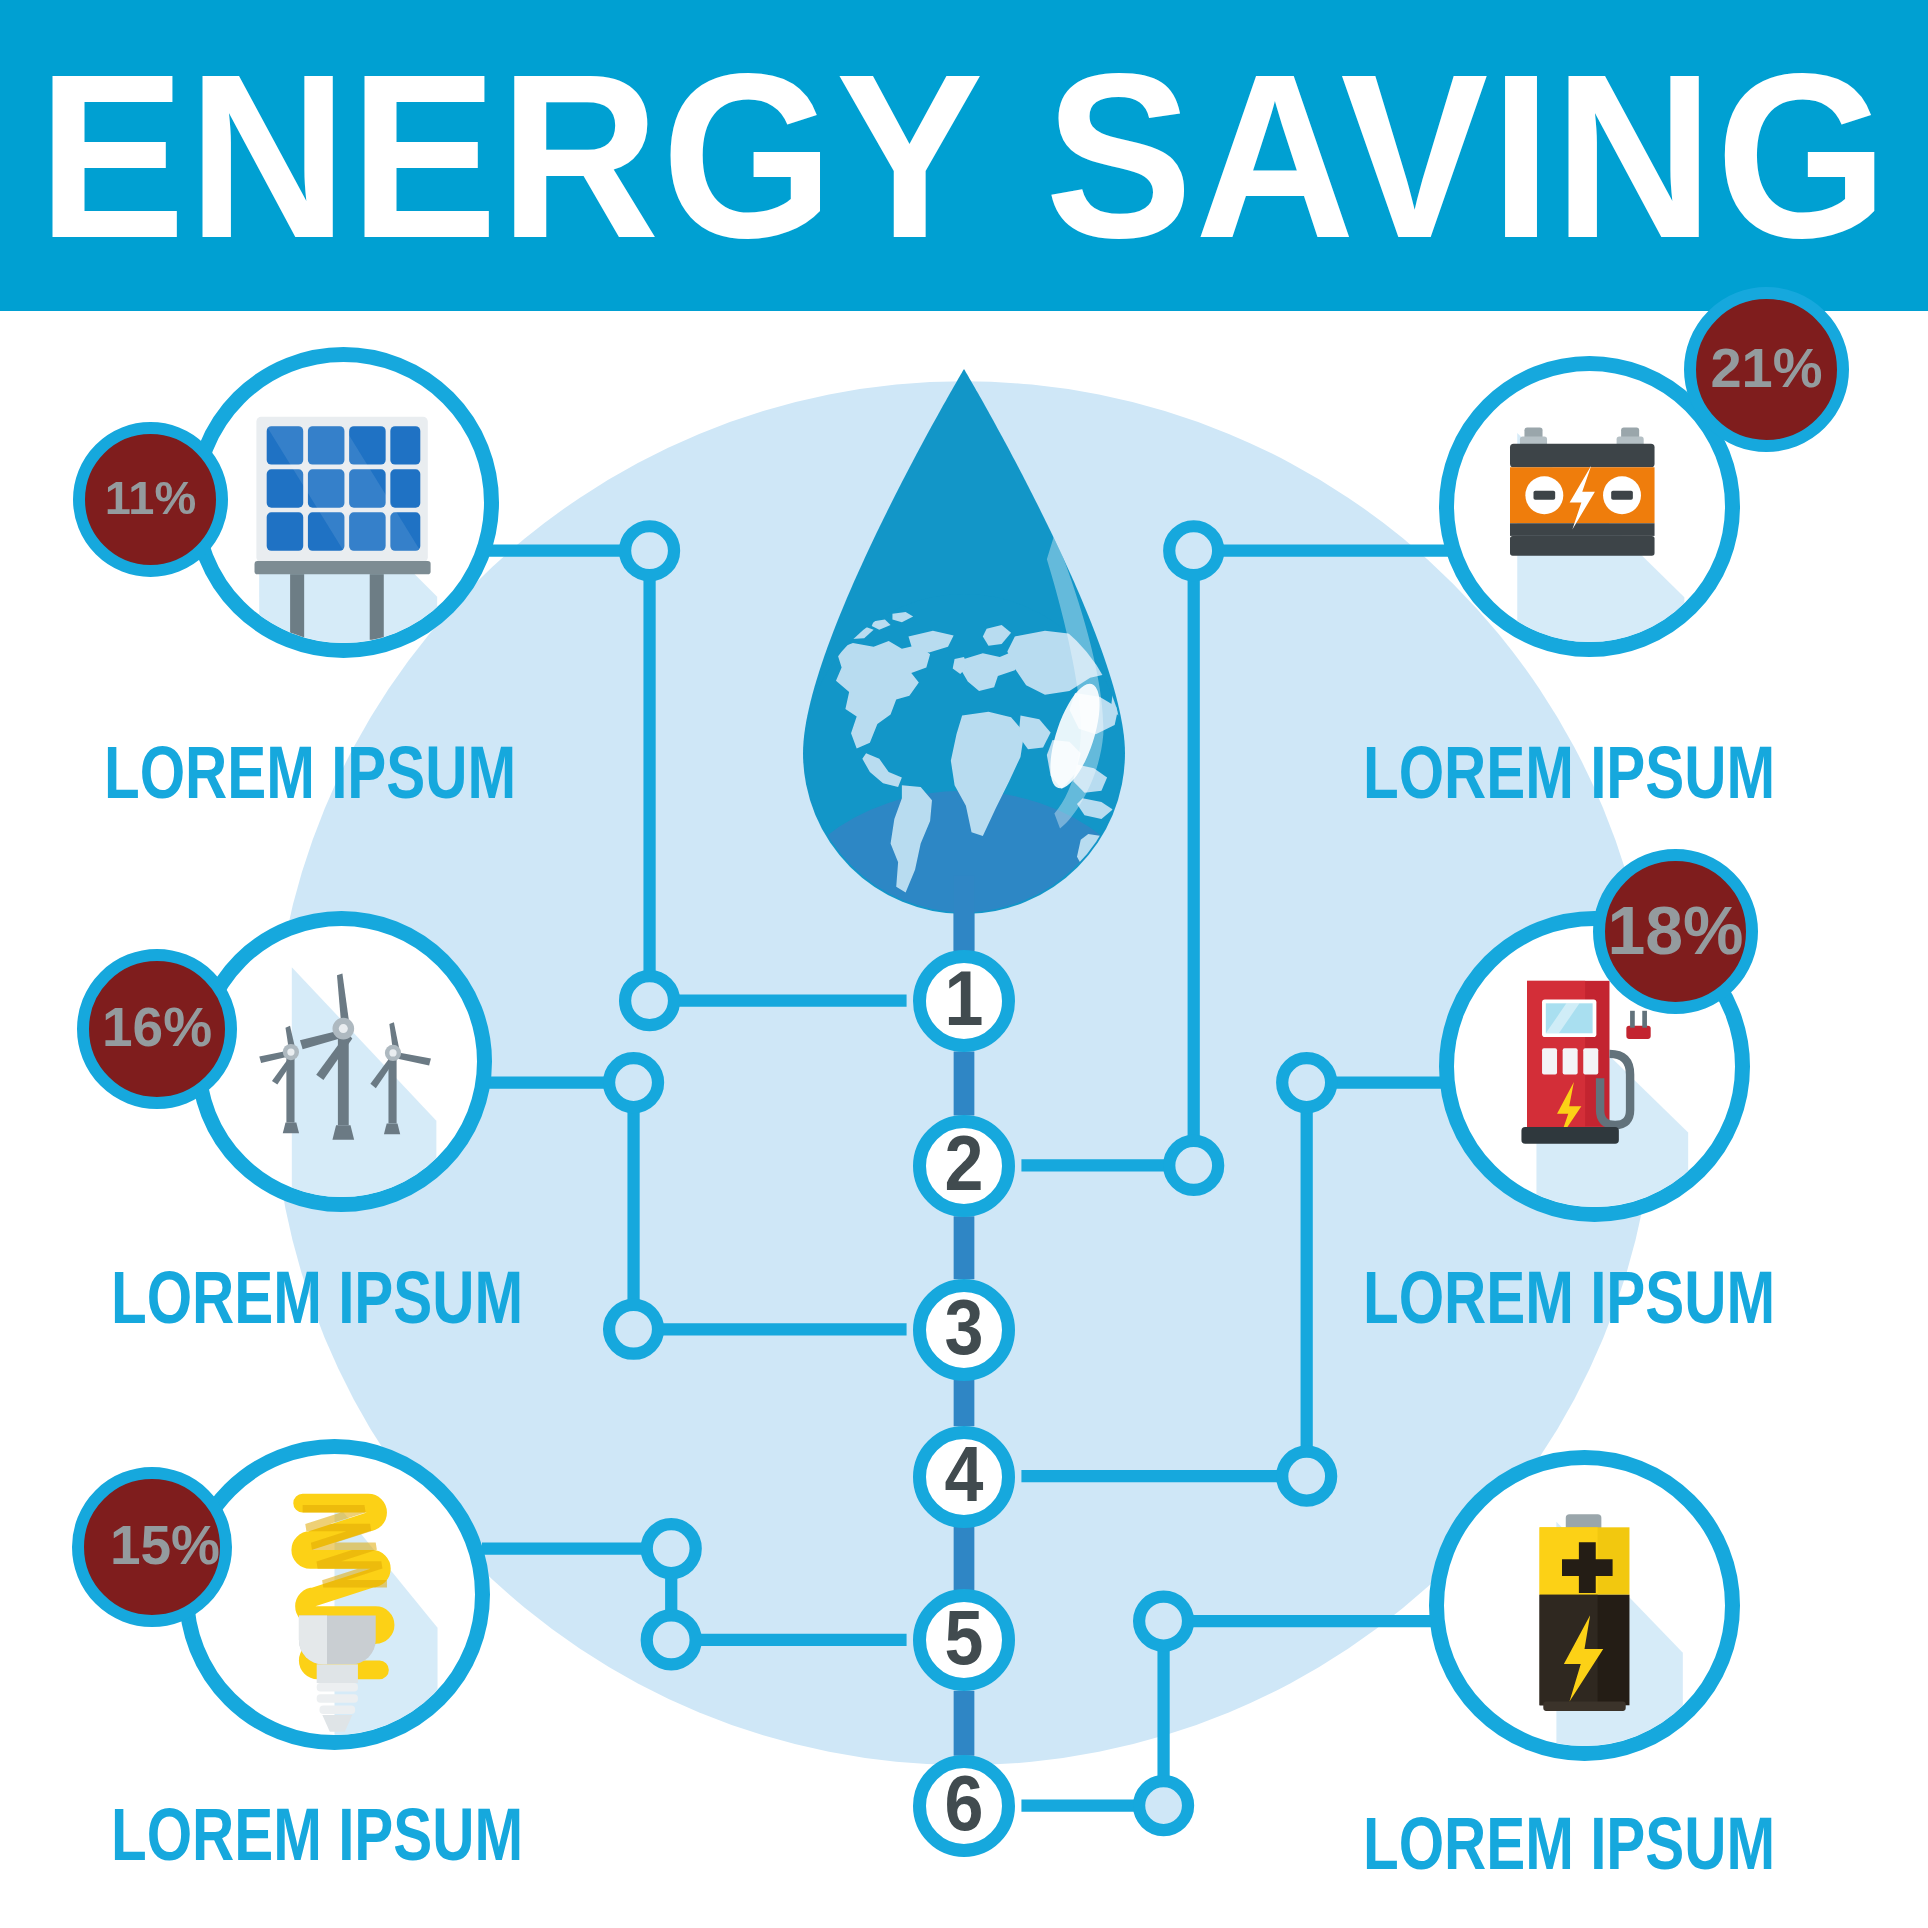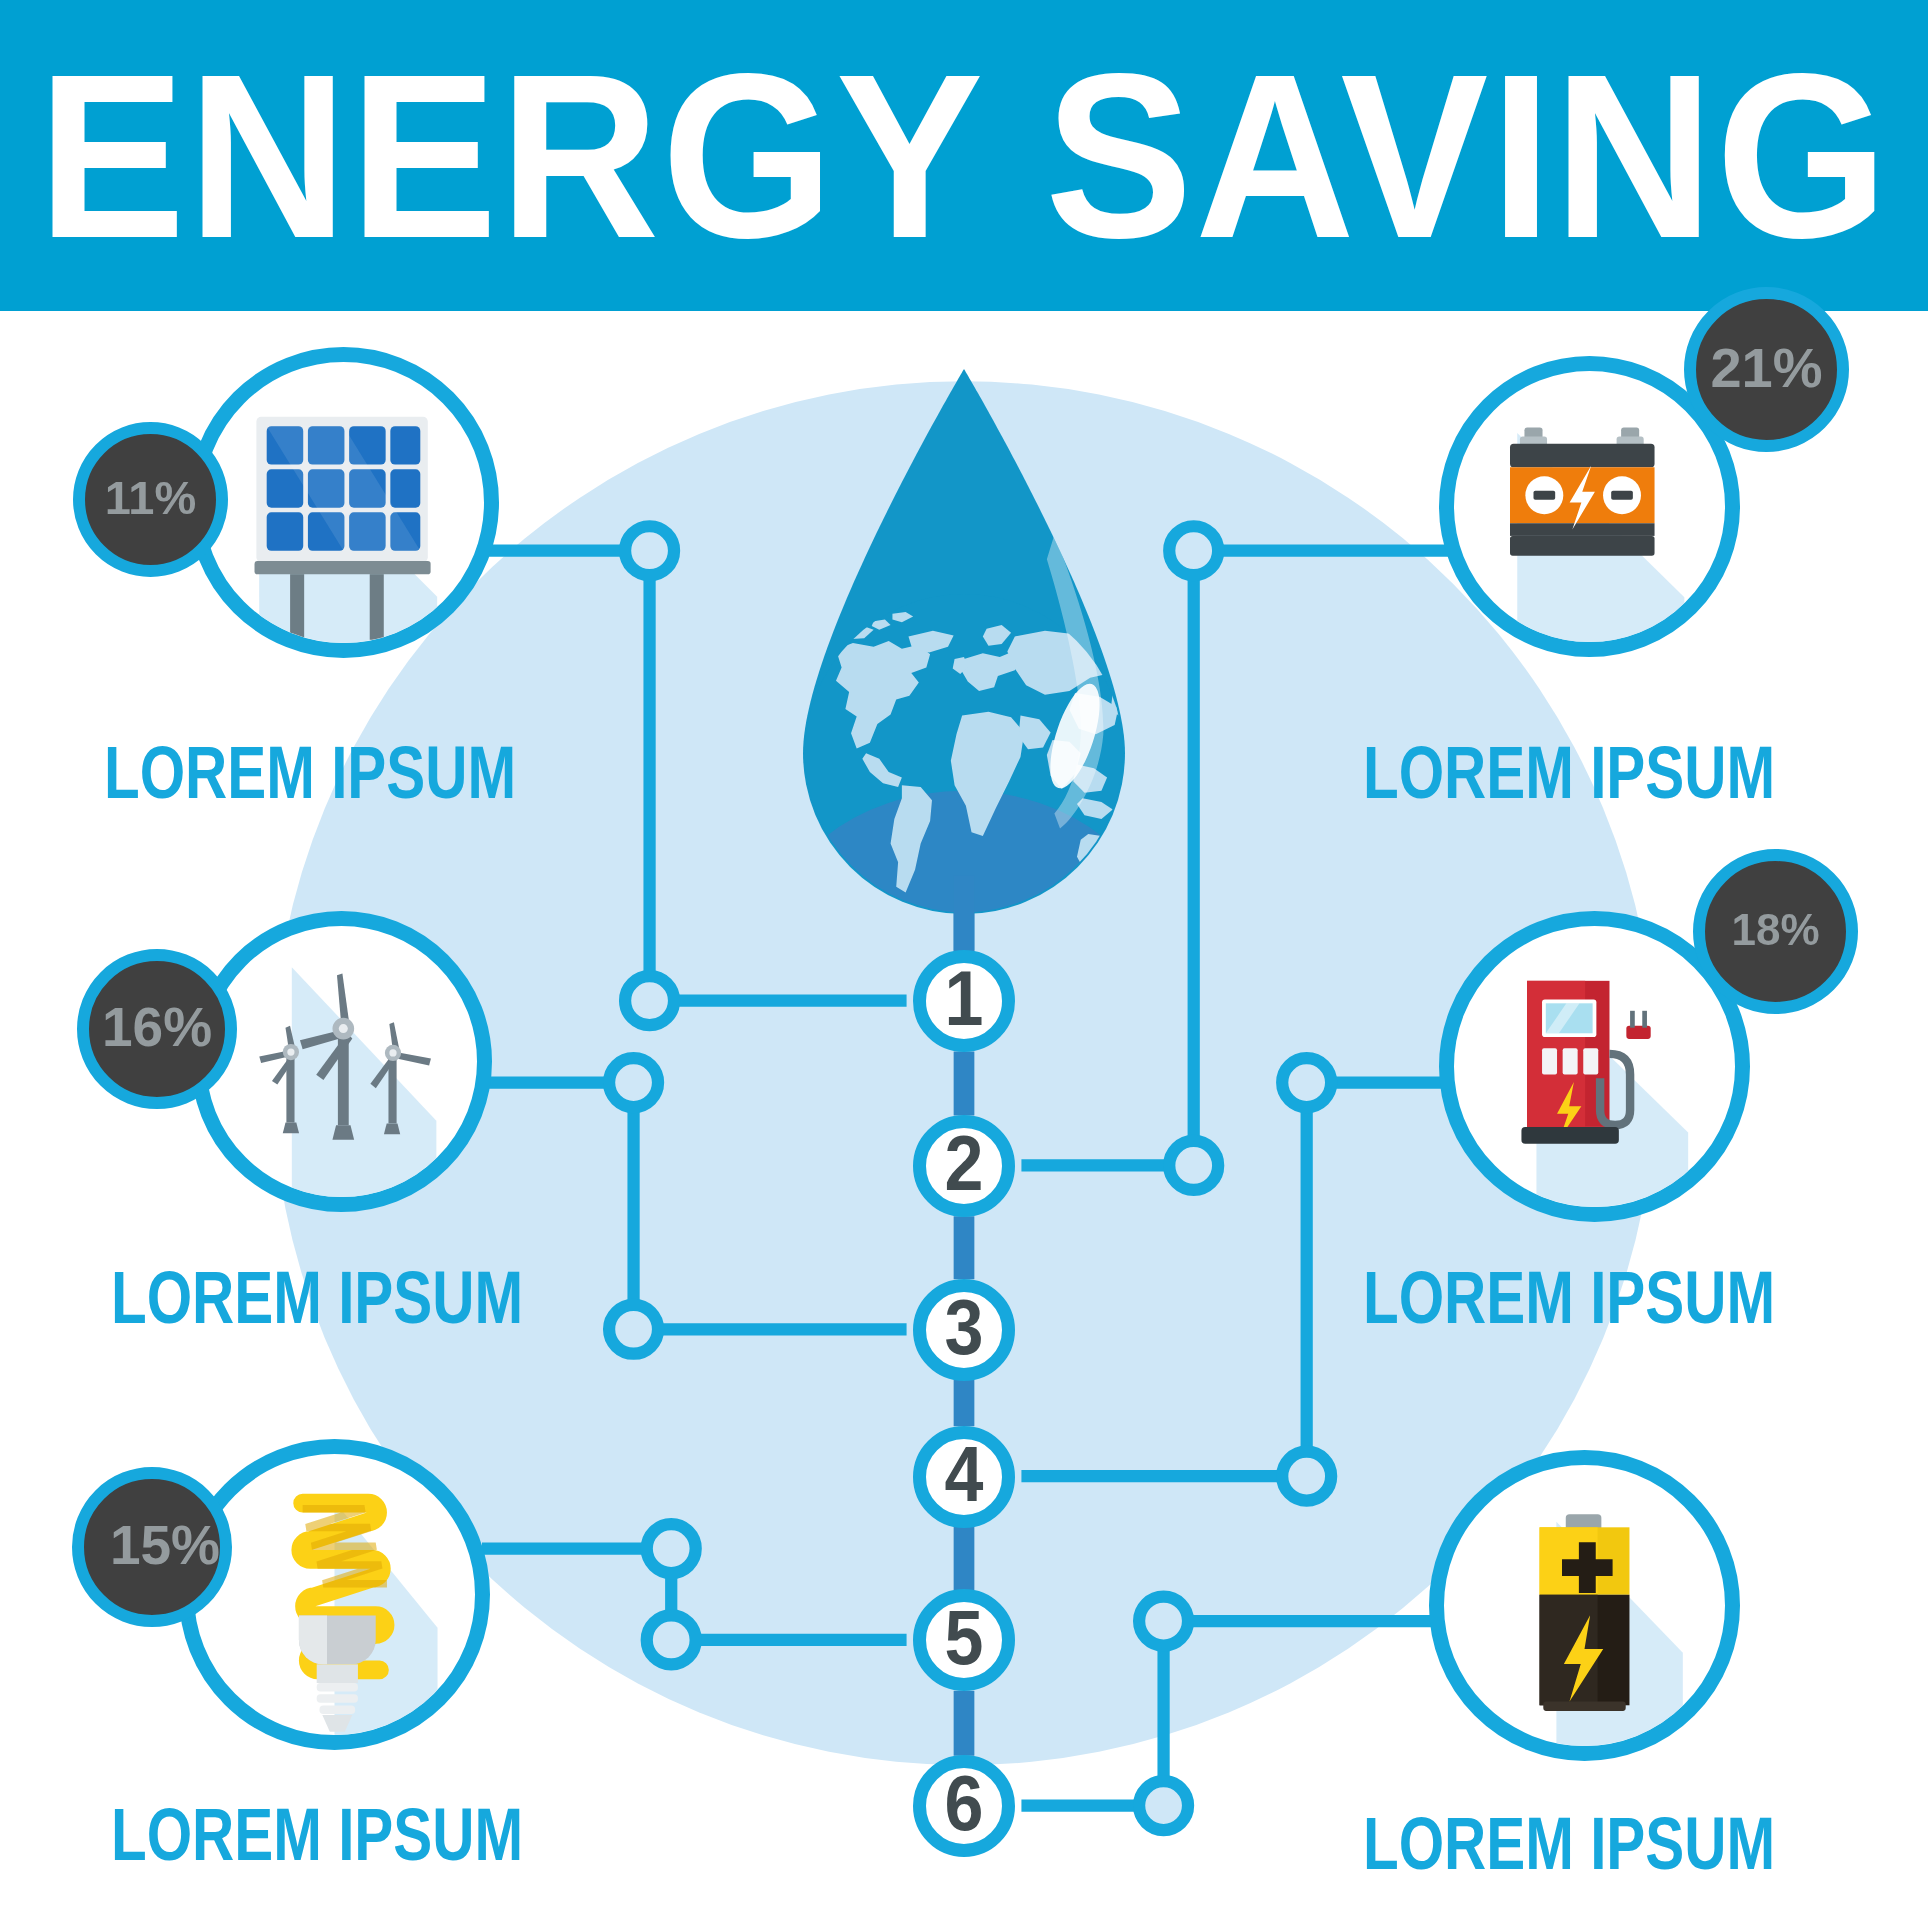--- a/index.html
+++ b/index.html
@@ -29,21 +29,21 @@
     transform:scaleX(1.06) scaleY(1.12);
     transform-origin:center center;
     font-family:"Liberation Sans", sans-serif;
     user-select:none;
   }
 
   
   .pct{
     position:absolute;
     border-radius:50%;
-    background:#404040;
+    background:#7f1d1d;
     border:12.2px solid #16a8dd;
     box-sizing:border-box;
     display:flex;align-items:center;justify-content:center;
     color:#949b9e;
     font-weight:bold;
     z-index:6;
   }
   .pct span{display:block;line-height:1;transform:translateY(-1.9px);}
 
   
@@ -333,21 +333,21 @@
         <rect x="138" y="130" width="16" height="28" rx="2" fill="#f3f4f6"></rect>
         <path d="M 128 166 L 110 200 L 122 200 L 113 226 L 136 192 L 123 192 Z" fill="#fcd116"></path>
         <path d="M 166 136 q 22 0 22 22 v 38 q 0 16 -16 16 q -16 0 -16 -16 v -34" fill="none" stroke="#62727b" stroke-width="9"></path>
         <rect x="184" y="106" width="26" height="14" rx="3" fill="#c32430"></rect>
         <rect x="188" y="90" width="5" height="18" fill="#62727b"></rect>
         <rect x="201" y="90" width="5" height="18" fill="#62727b"></rect>
         <rect x="72" y="214" width="104" height="18" rx="4" fill="#2f383d"></rect>
       </svg>
     </div>
   </div>
-  <div class="pct" style="left:1693px;top:849px;width:165px;height:165px;font-size:44px;">
+  <div class="pct" style="left:1593px;top:849px;width:165px;height:165px;font-size:68px;">
     <span>18%</span>
   </div>
   <div class="label" style="left:1363px;top:1269px;">LOREM IPSUM</div>
 
   <div class="iconcircle" style="left:179px;top:1439px;width:311px;height:311px;">
     <div class="iconinner">
       <svg viewBox="0 0 300 300" width="282" height="282">
         <path d="M 150 50 L 260 185 L 260 300 L 150 300 Z" fill="#cfe7f7" opacity="0.85"></path>
         <g>
           <path d="M 116 52 h 70 a 10 10 0 0 1 0 20 l -62 20 a 10 10 0 0 0 0 20 h 66 a 10 10 0 0 1 0 20 l -62 20 a 10 10 0 0 0 0 20 h 66 a 10 10 0 0 1 0 20 l -62 18 a 10 10 0 0 0 0 20 h 66" fill="none" stroke="#fcd116" stroke-width="20" stroke-linecap="round"></path>

